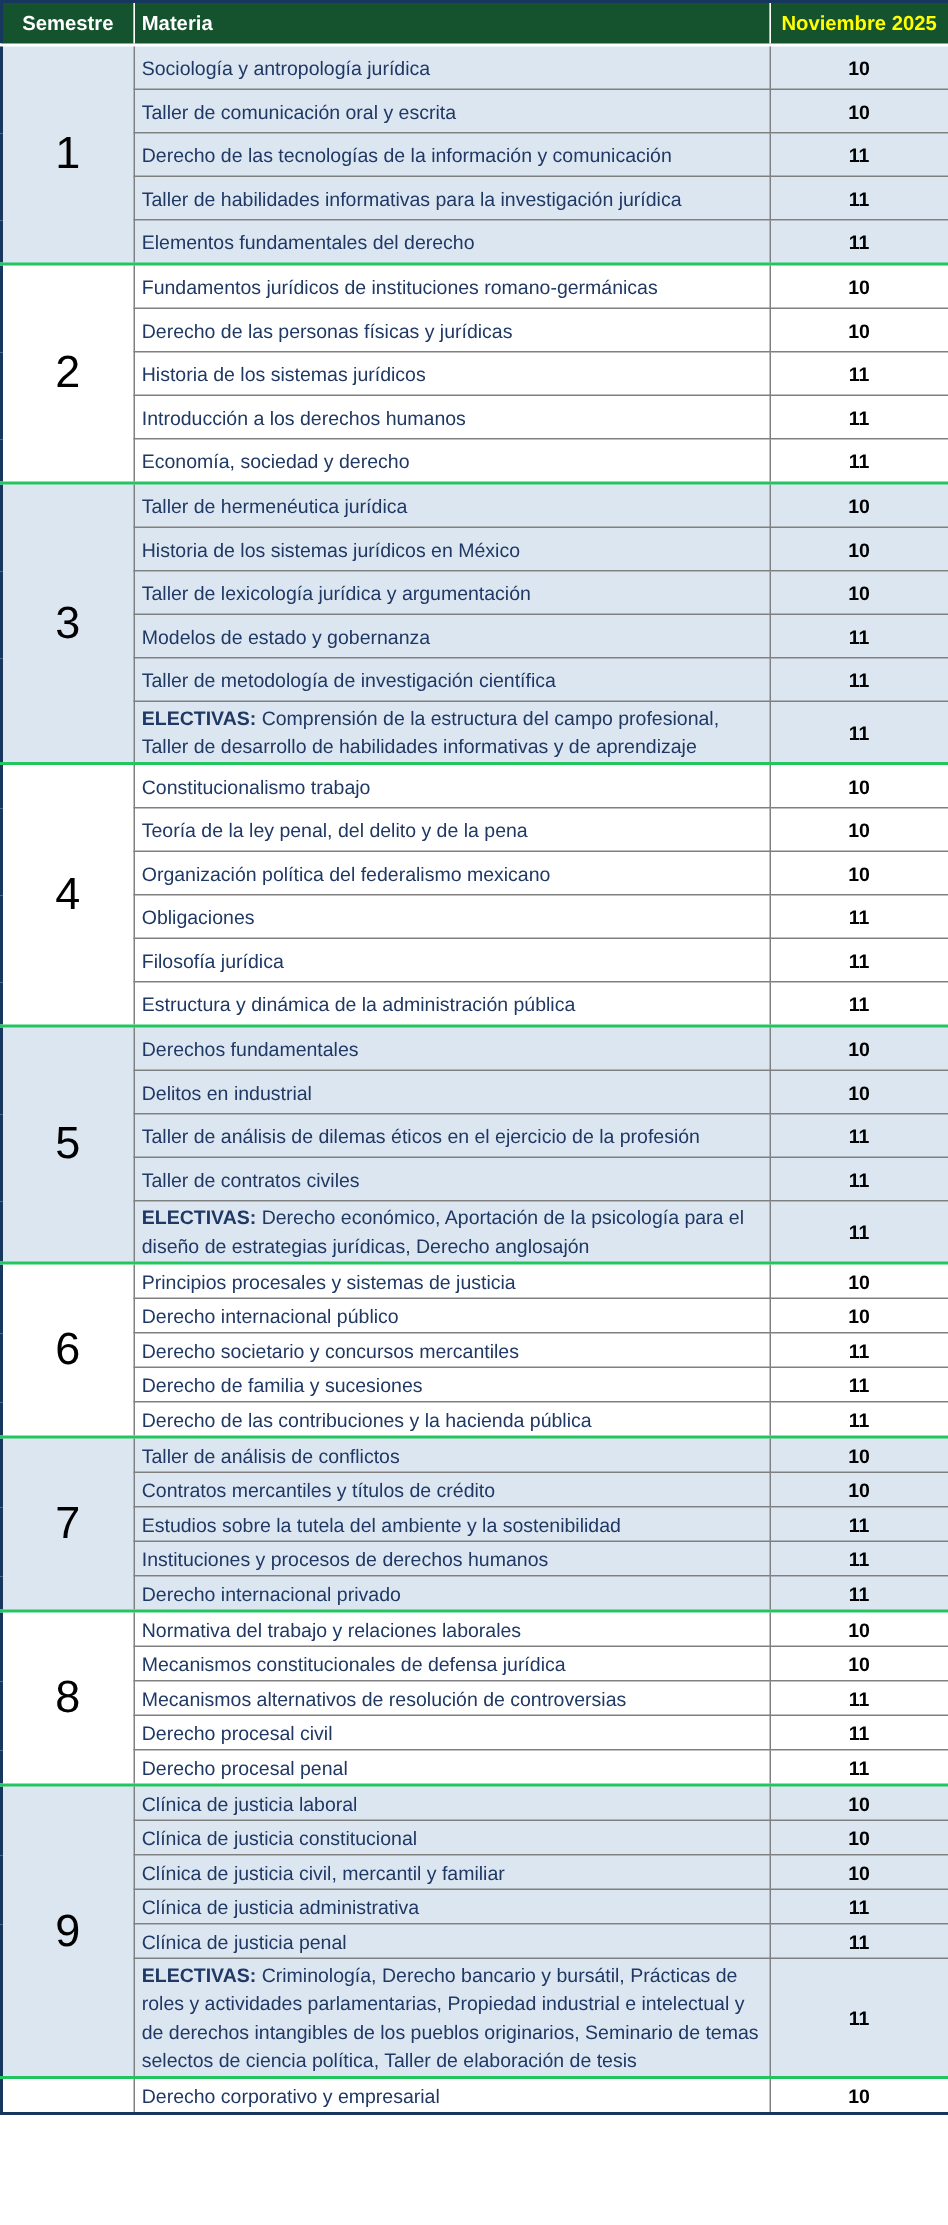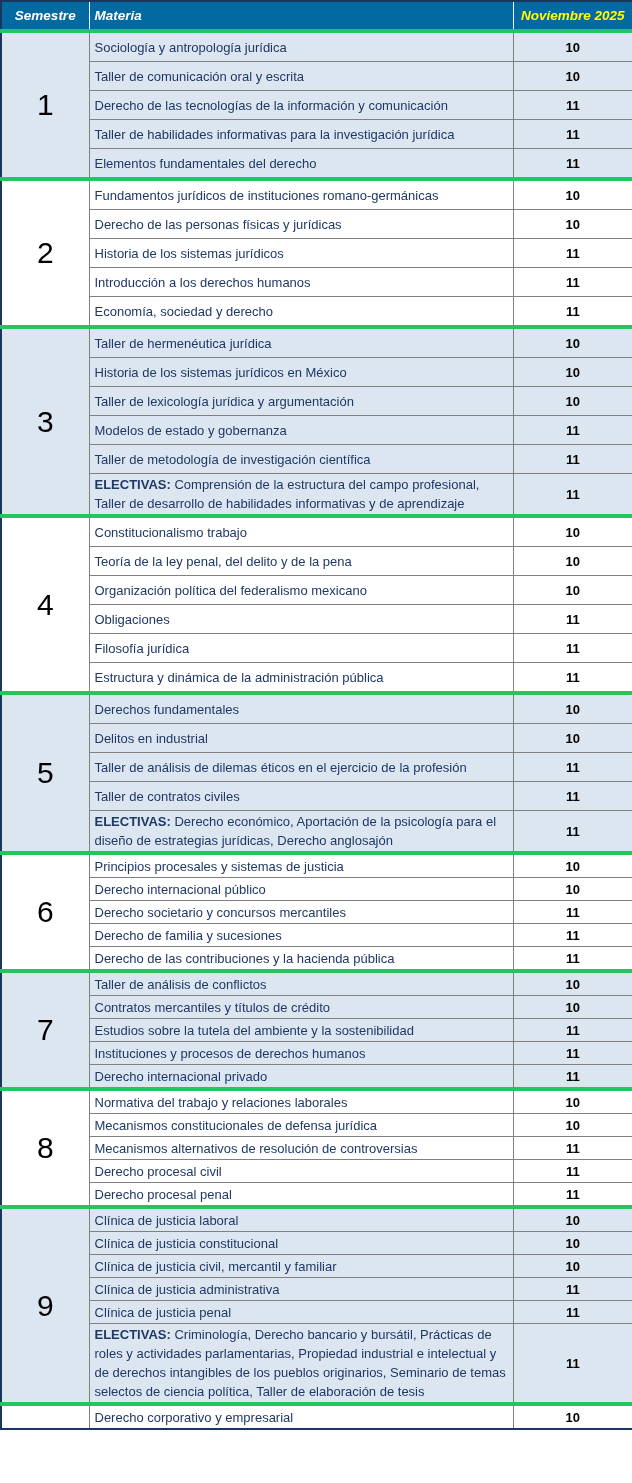--- a/index.html
+++ b/index.html
@@ -34,28 +34,27 @@
     border-collapse: collapse;
     width: 632px;
     table-layout: fixed;
     border: 2px solid #17375E;
   }
   col.c-sem   { width: 88px;  }
   col.c-mat   { width: 424px; }
   col.c-date  { width: 120px; }
 
   thead th {
-    background: #0369a1;
+    background: #14532d;
     color: #FFFFFF;
     font-size: 13.5px;
     font-weight: bold;
     height: 25px;
     border: 1px solid #FFFFFF;
     border-bottom: 2px solid #FFFFFF;
-    font-style: italic;
   }
   thead th.h-sem  { text-align: center; }
   thead th.h-mat  { text-align: left; padding-left: 5px; }
   thead th.h-date { text-align: center; color: #FFFF00; }
 
   td {
     border: 1px solid #808080;
     font-size: 13px;
     color: #1F3864;
     background: #FFFFFF;
@@ -76,21 +75,21 @@
   td.sem {
     text-align: center;
     color: #000000;
     vertical-align: middle;
   }
   .sem-number { font-size: 30px; line-height: 34px; }
 
   tr.std td.subject, tr.std td.date { height: 26px; }
   tr.cmp td.subject, tr.cmp td.date { height: 20px; }
 
-  tr.block-start td { border-top: 4px solid #22c55e; }
+  tr.block-start td { border-top: 2px solid #22c55e; }
 </style>
 </head>
 <body>
 
 <div class="page">
 
   <table class="exam-table">
     <colgroup>
       <col class="c-sem">
       <col class="c-mat">

